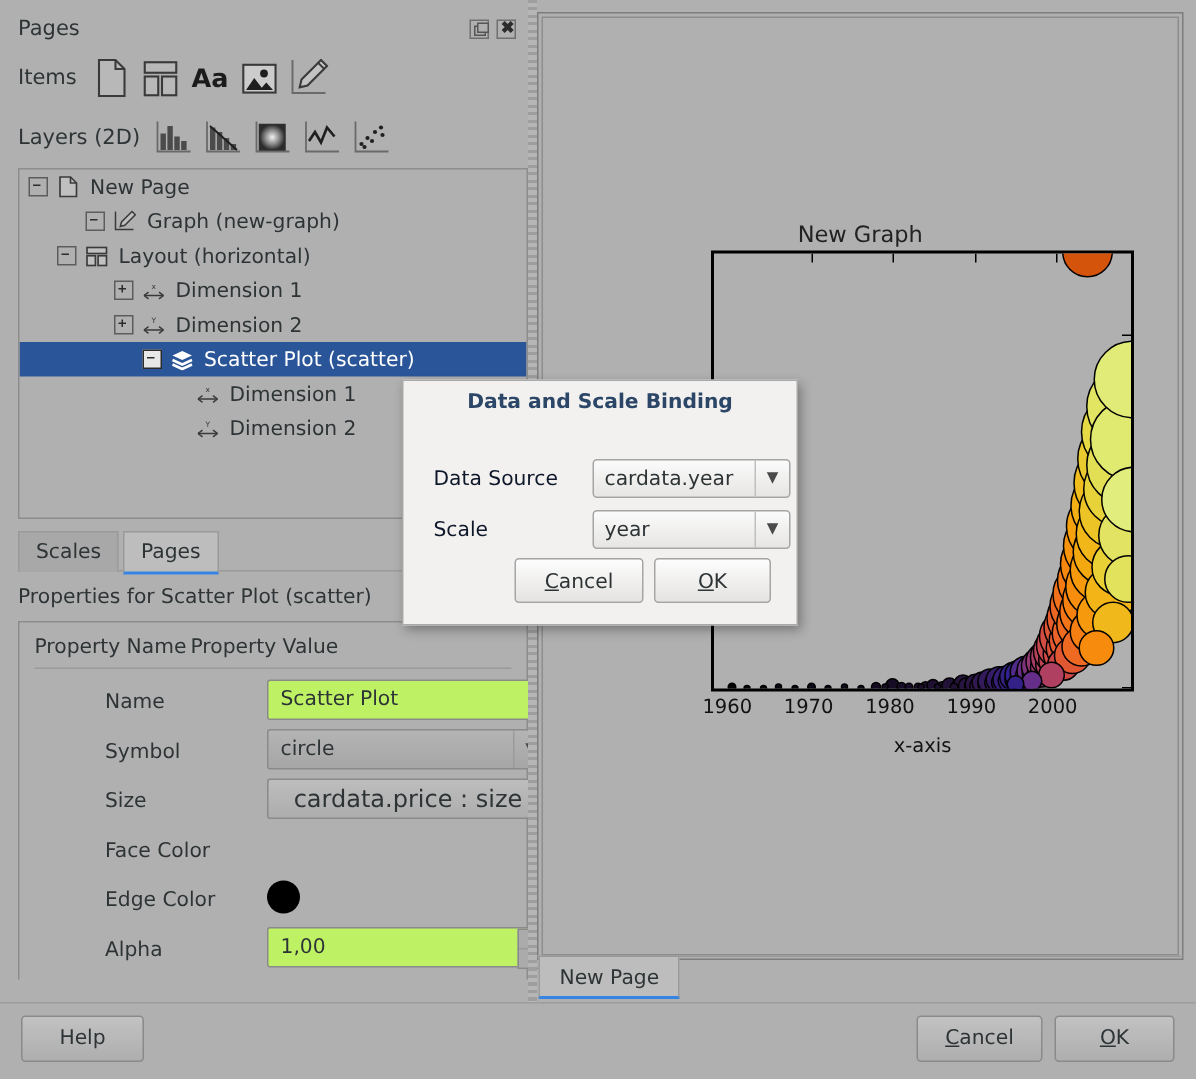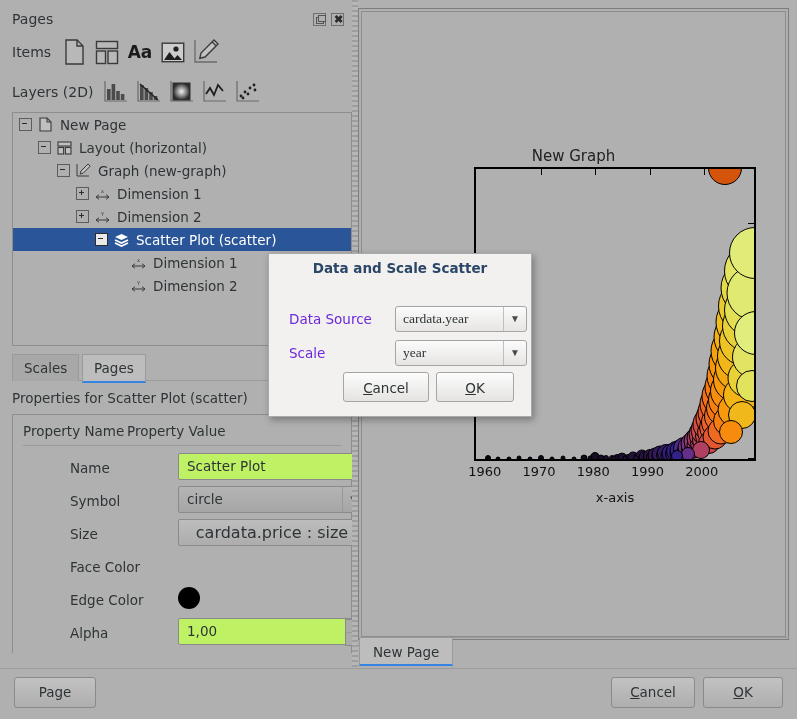--- a/index.html
+++ b/index.html
@@ -472,36 +472,35 @@
   .dlg-row {
     position: absolute;
     left: 20px;
     width: 224px;
     height: 28px;
   }
   .dlg-row-label {
     position: absolute;
     left: 0; top: 5px;
     font-size: 13.5px;
-    color: #6d28d9;
+    color: #0f172a;
   }
   .dlg-combo {
     position: absolute;
     left: 106px; top: 0;
     width: 132px; height: 26px;
     border: 1px solid #a5a5a5;
     background: linear-gradient(#fbfbfb, #e6e5e3);
     border-radius: 3px;
     box-sizing: border-box;
     line-height: 24px;
     padding: 0 34px 0 7px;
     font-size: 13.5px;
     color: #2e3436;
     cursor: pointer;
-    font-family: Liberation Serif, serif;
   }
   .dlg-combo .combo-arrow {
     height: 24px;
     border-left: 1px solid #bfbfbf;
   }
   .dlg-btn {
     position: absolute;
     top: 118px;
     height: 30px;
     border: 1px solid #a5a5a5;
@@ -628,40 +627,40 @@
         <div class="tree-row" style="padding-left: 6px;">
           <span class="expander"></span>
           <span class="titem-ico">
             <svg width="13" height="15" viewBox="0 0 13 15">
               <path d="M1 1 h7 l4 4 v9 h-11 z" fill="#c0c0c0" stroke="#3a3a3a" stroke-width="1.1"></path>
               <path d="M8 1 v4 h4" fill="none" stroke="#3a3a3a" stroke-width="1.1"></path>
             </svg>
           </span>
           <span class="tree-label">New Page</span>
         </div>
+        <div class="tree-row" style="padding-left: 44px;">
+          <span class="expander"></span>
+          <span class="titem-ico">
+            <svg width="15" height="15" viewBox="0 0 15 15">
+              <path d="M1 1 v12 h12" fill="none" stroke="#3a3a3a" stroke-width="1"></path>
+              <path d="M12 1 l2.2 2.2 l-7 7 l-3 0.8 l0.8 -3 z" fill="#c0c0c0" stroke="#3a3a3a" stroke-width="1"></path>
+            </svg>
+          </span>
+          <span class="tree-label">Graph (new-graph)</span>
+        </div>
         <div class="tree-row" style="padding-left: 25px;">
           <span class="expander"></span>
           <span class="titem-ico">
             <svg width="15" height="14" viewBox="0 0 15 14">
               <rect x="1" y="1" width="13" height="4" fill="#c0c0c0" stroke="#3a3a3a" stroke-width="1.1"></rect>
               <rect x="1" y="6.5" width="5.6" height="6.5" fill="#c0c0c0" stroke="#3a3a3a" stroke-width="1.1"></rect>
               <rect x="8.4" y="6.5" width="5.6" height="6.5" fill="#c0c0c0" stroke="#3a3a3a" stroke-width="1.1"></rect>
             </svg>
           </span>
           <span class="tree-label">Layout (horizontal)</span>
-        </div>
-        <div class="tree-row" style="padding-left: 44px;">
-          <span class="expander"></span>
-          <span class="titem-ico">
-            <svg width="15" height="15" viewBox="0 0 15 15">
-              <path d="M1 1 v12 h12" fill="none" stroke="#3a3a3a" stroke-width="1"></path>
-              <path d="M12 1 l2.2 2.2 l-7 7 l-3 0.8 l0.8 -3 z" fill="#c0c0c0" stroke="#3a3a3a" stroke-width="1"></path>
-            </svg>
-          </span>
-          <span class="tree-label">Graph (new-graph)</span>
         </div>
         <div class="tree-row" style="padding-left: 63px;">
           <span class="expander plus"></span>
           <span class="titem-ico">
             <svg width="17" height="14" viewBox="0 0 17 14">
               <text x="8.5" y="5.6" font-family="DejaVu Sans, sans-serif" font-size="5" fill="#3a3a3a" text-anchor="middle">x</text>
               <path d="M2 10 h13" stroke="#3a3a3a" stroke-width="1"></path>
               <path d="M2 10 l3 -2.3 M2 10 l3 2.3 M15 10 l-3 -2.3 M15 10 l-3 2.3" stroke="#3a3a3a" stroke-width="1" fill="none"></path>
             </svg>
           </span>
@@ -887,27 +886,27 @@
         <div style="position: absolute; font-size: 13px; color: rgb(17, 17, 17); white-space: nowrap; transform: translateX(-50%); left: 285.538px; top: 452px;">1990</div>
         <div style="position: absolute; font-size: 13px; color: rgb(17, 17, 17); white-space: nowrap; transform: translateX(-50%); left: 339.769px; top: 452px;">2000</div>
       </div>
   </div>
 
   <div class="page-tabstrip">
     <div class="page-tab">New Page</div>
   </div>
 
   <div class="bottom-bar">
-    <button class="btn help-btn">Page</button>
+    <button class="btn help-btn">Help</button>
     <button class="btn cancel-btn" id="bb-cancel"><u>C</u>ancel</button>
     <button class="btn ok-btn" id="bb-ok"><u>O</u>K</button>
   </div>
 
   <div class="dialog">
-    <div class="dlg-title">Data and Scale Scatter</div>
+    <div class="dlg-title">Data and Scale Binding</div>
 
     <div class="dlg-row" style="top:52px;">
       <span class="dlg-row-label">Data Source</span>
       <div class="dlg-combo">
         <span>cardata.year</span>
         <span class="combo-arrow">
             <span>▼</span>
           </span>
       </div>
     </div>

